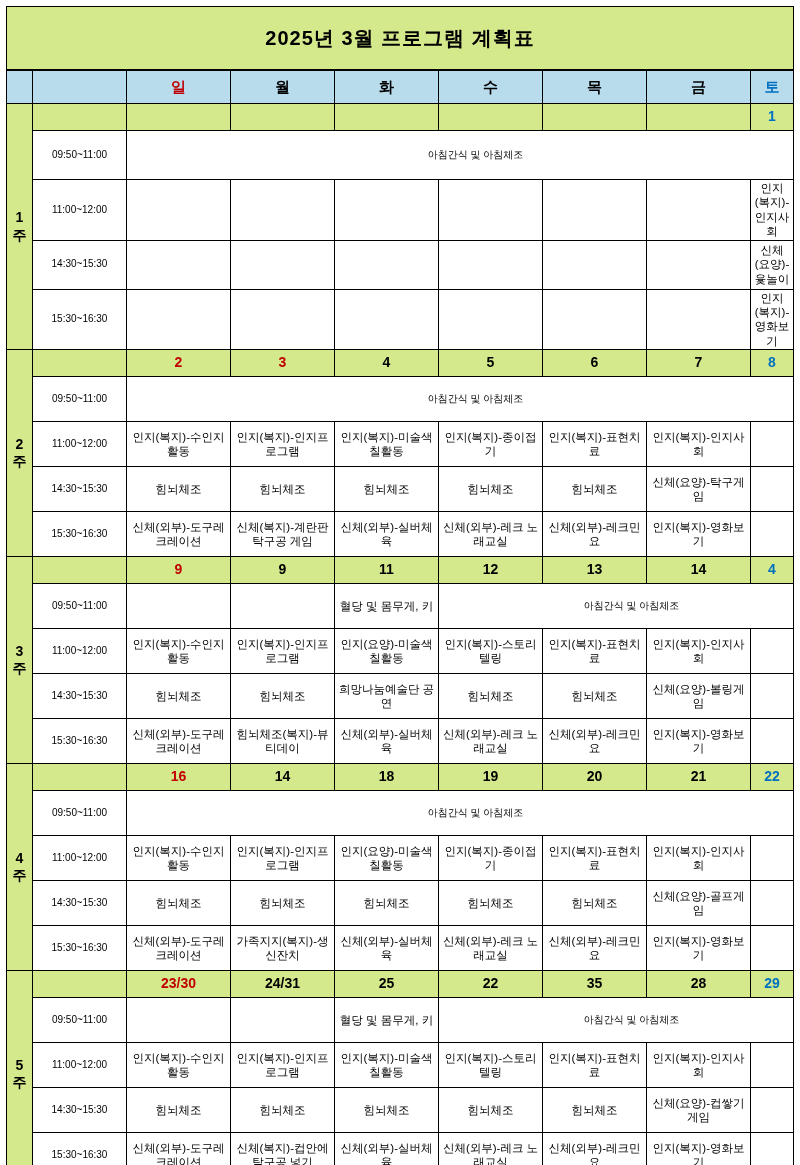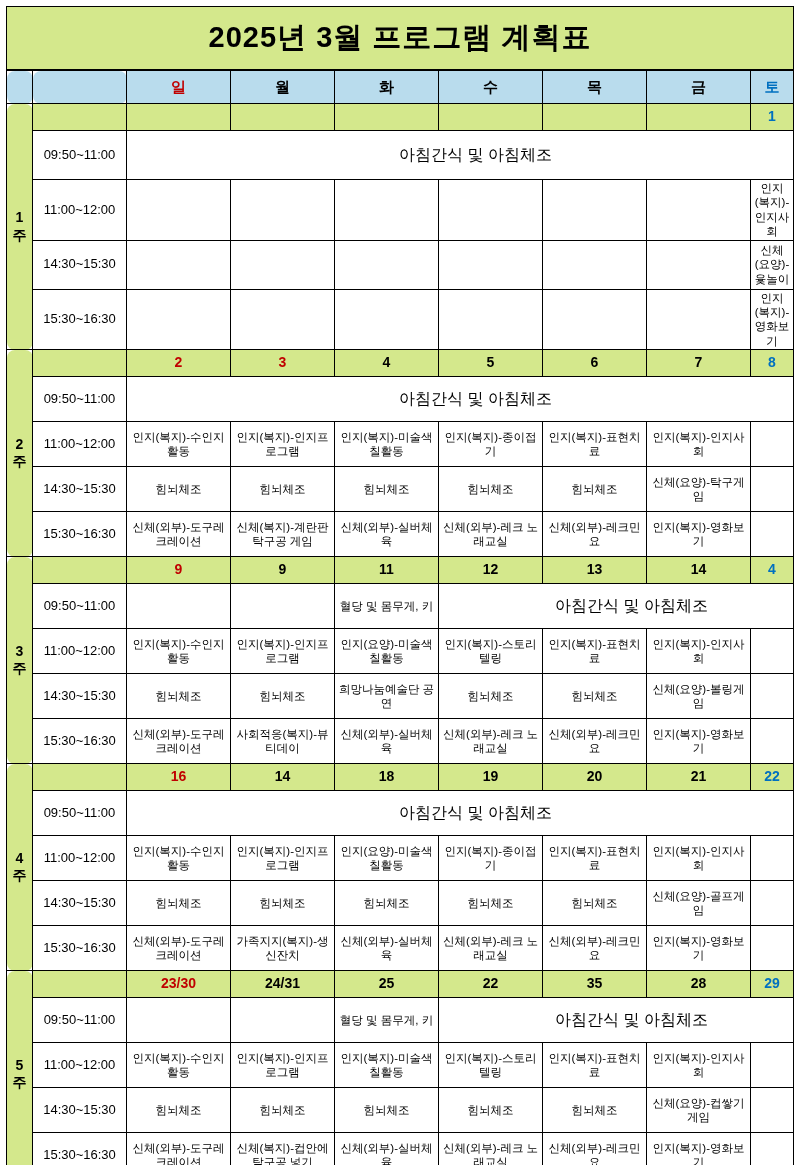--- a/index.html
+++ b/index.html
@@ -8,38 +8,38 @@
     font-family:"Liberation Sans", sans-serif;
     background:#ffffff;
     color:#000;
   }
   .page{width:800px;height:1165px;box-sizing:border-box;padding:6px 6px 0 6px;}
   .title-bar{
     height:62px;
     background:#d4e88c;
     border:1px solid #000;
     display:flex;align-items:center;justify-content:center;
-    font-size:29px;font-weight:bold;letter-spacing:1px;
+    font-size:20px;font-weight:bold;letter-spacing:1px;
   }
   table{border-collapse:collapse;width:788px;table-layout:fixed;}
   td,th{border:1px solid #000;font-size:11.5px;text-align:center;vertical-align:middle;padding:1px 2px;line-height:1.25;}
   .dow-row th{
     background:#b9dced;height:30px;font-size:15px;font-weight:bold;
   }
   .dow-sun{color:#c00000;}
   .dow-sat{color:#0070c0;}
   .week-label{
-    background:#b9dced;width:26px;font-size:12px;font-weight:normal;border-radius:8px;
+    background:#b9dced;width:26px;font-size:12px;font-weight:normal;
   }
   .date-row td{background:#d4e88c;height:24px;font-size:14px;font-weight:bold;}
   .date-sun{color:#c00000;}
   .date-sat{color:#0070c0;}
-  .time-cell{width:94px;height:42px;font-size:13px;}
+  .time-cell{width:94px;height:42px;font-size:10px;}
   .ev{width:104px;}
-  .wide{font-size:16px;padding-left:33px;}
+  .wide{font-size:10px;padding-left:33px;}
   .w1 .time-cell{height:46px;}
 </style>
 </head>
 <body>
 
 <div class="page">
 
   <div class="title-bar">
     <span>2025년 3월 프로그램 계획표</span>
   </div>
@@ -196,21 +196,21 @@
         <td class="ev">힘뇌체조</td>
         <td class="ev">희망나눔예술단 공연</td>
         <td class="ev">힘뇌체조</td>
         <td class="ev">힘뇌체조</td>
         <td class="ev">신체(요양)-볼링게임</td>
         <td class="ev"></td>
       </tr>
       <tr>
         <td class="time-cell">15:30~16:30</td>
         <td class="ev">신체(외부)-도구레크레이션</td>
-        <td class="ev">사회적응(복지)-뷰티데이</td>
+        <td class="ev">힘뇌체조(복지)-뷰티데이</td>
         <td class="ev">신체(외부)-실버체육</td>
         <td class="ev">신체(외부)-레크 노래교실</td>
         <td class="ev">신체(외부)-레크민요</td>
         <td class="ev">인지(복지)-영화보기</td>
         <td class="ev"></td>
       </tr>
 
       <tr class="date-row">
         <td class="week-label" rowspan="5">4주</td>
         <td></td>

